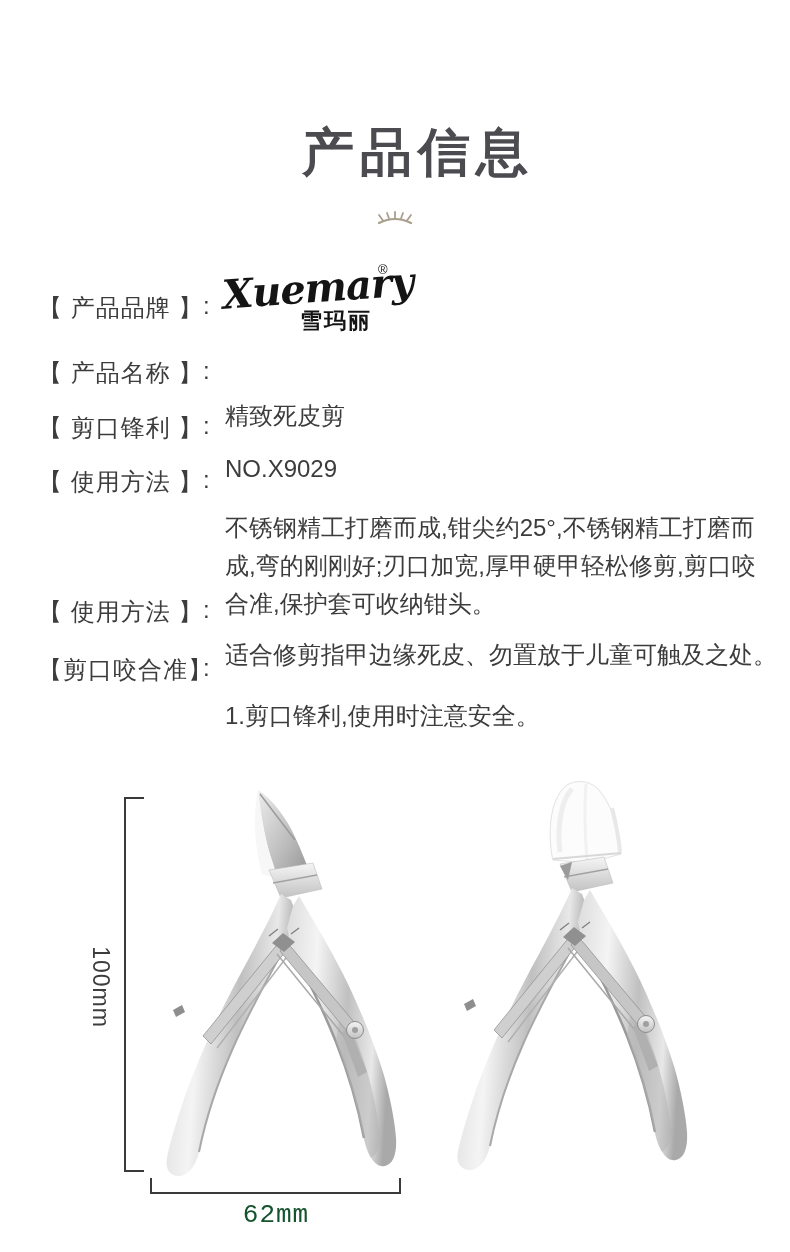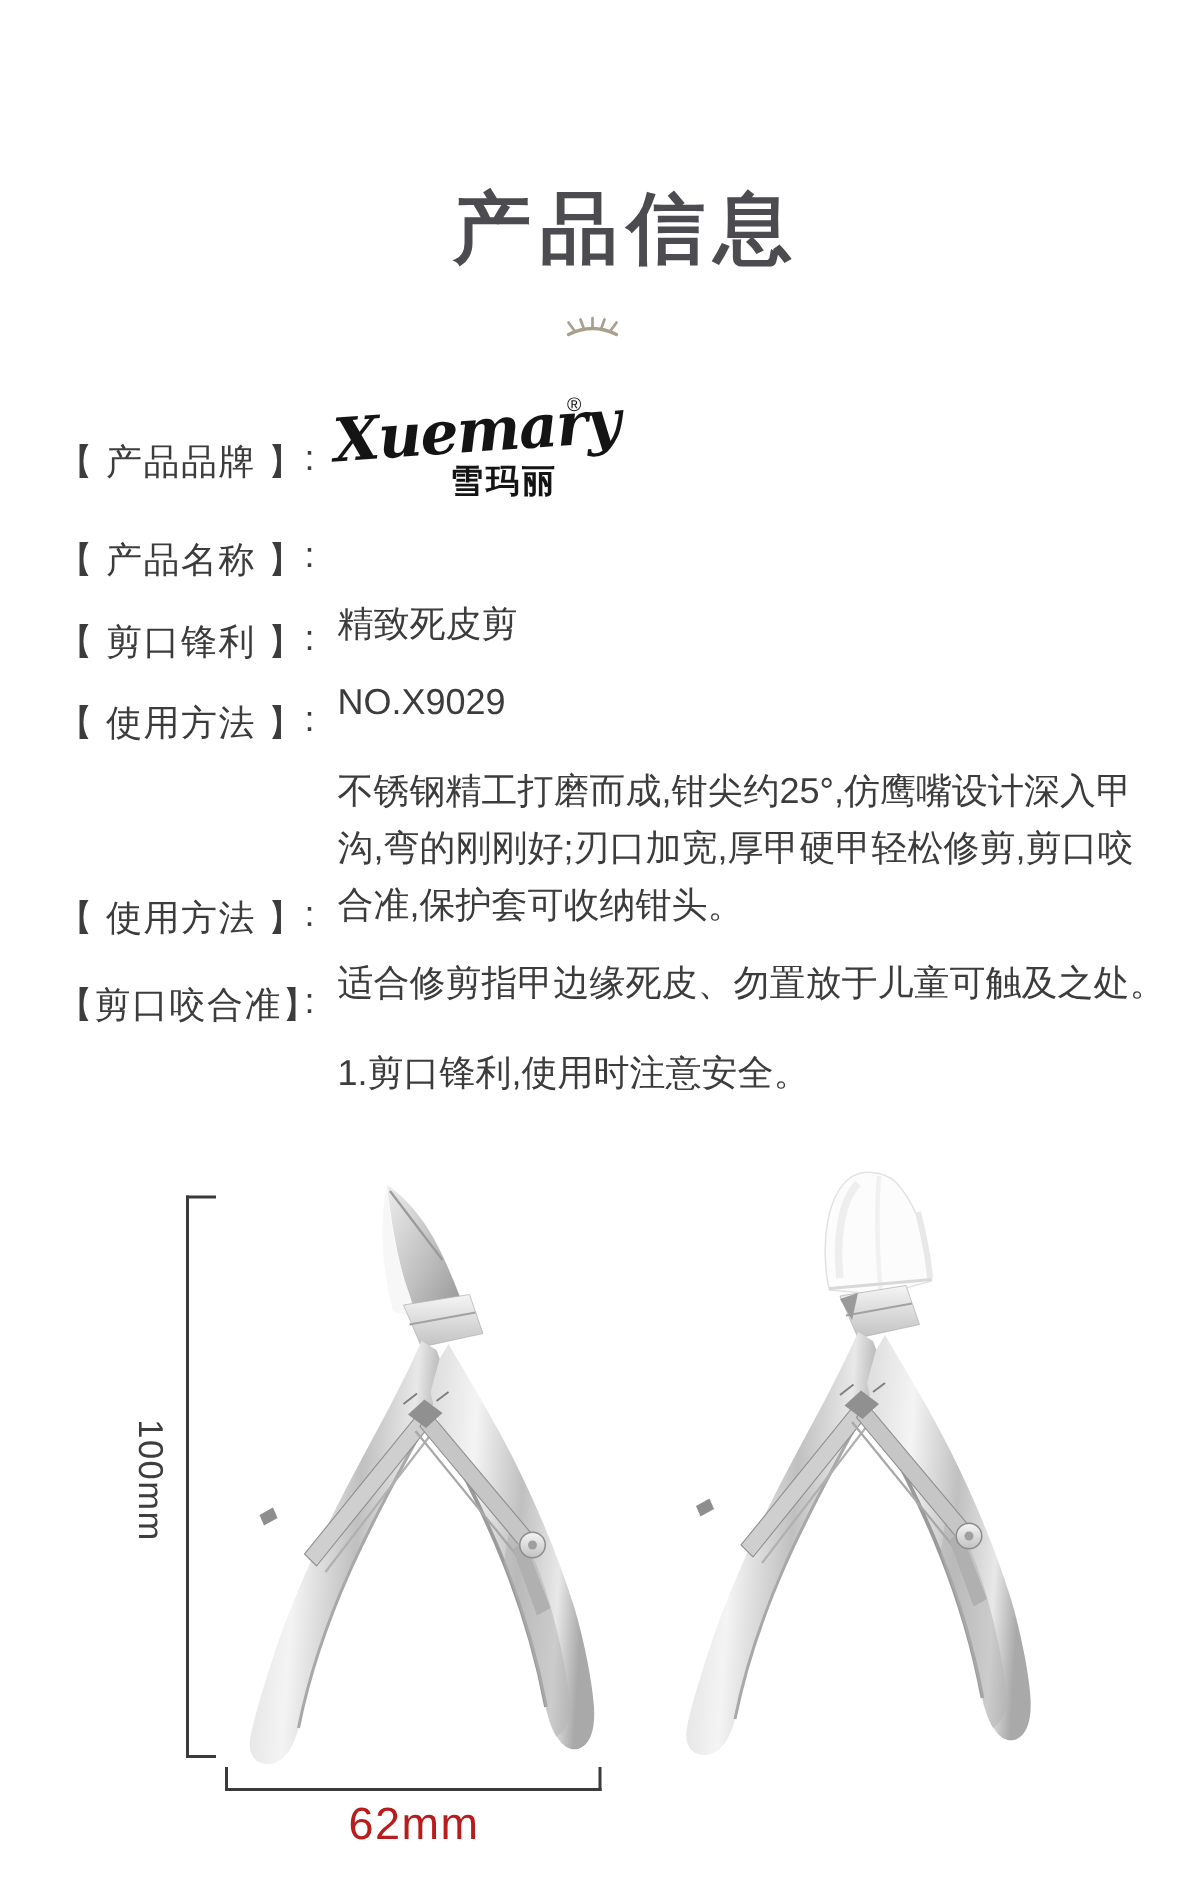--- a/index.html
+++ b/index.html
@@ -45,21 +45,21 @@
     position:absolute;left:100px;top:987px;transform:translate(-50%,-50%) rotate(90deg);
     font-size:23px;color:#3d3d3d;white-space:nowrap;letter-spacing:1px;
   }
   .hbracket{
     position:absolute;left:150px;top:1178px;width:251px;height:16px;
     border-left:2px solid #3a3a3a;border-right:2px solid #3a3a3a;border-bottom:2px solid #3a3a3a;
     box-sizing:border-box;
   }
   .hdim-label{
     position:absolute;left:276px;top:1200px;transform:translateX(-50%);
-    font-size:30px;color:#b91c1c;letter-spacing:1px;
+    font-size:26px;color:#14532d;letter-spacing:1px;font-family:Liberation Mono, monospace;
   }
   .nipper-left{position:absolute;left:145px;top:786px;width:272px;height:392px;}
   .nipper-right{position:absolute;left:436px;top:780px;width:270px;height:402px;}
 </style>
 </head>
 <body>
 
 <div class="page">
 
   <div class="title">产品信息</div>
@@ -95,21 +95,21 @@
 
   <div class="row r-model">
     <span class="lbl">【 剪口锋利 】</span>
     <span class="colon">:</span>
     <span class="val">NO.X9029</span>
   </div>
 
   <div class="row r-material">
     <span class="lbl">【 使用方法 】</span>
     <span class="colon">:</span>
-    <div class="val wrap">不锈钢精工打磨而成,钳尖约25°,仿鹰嘴设计深入甲沟,弯的刚刚好;刃口加宽,厚甲硬甲轻松修剪,剪口咬合准,保护套可收纳钳头。</div>
+    <div class="val wrap">不锈钢精工打磨而成,钳尖约25°,不锈钢精工打磨而成,弯的刚刚好;刃口加宽,厚甲硬甲轻松修剪,剪口咬合准,保护套可收纳钳头。</div>
   </div>
 
   <div class="row r-usage">
     <span class="lbl">【 使用方法 】</span>
     <span class="colon">:</span>
     <span class="val">适合修剪指甲边缘死皮、勿置放于儿童可触及之处。</span>
   </div>
 
   <div class="row r-notes">
     <span class="lbl">【剪口咬合准】</span>

